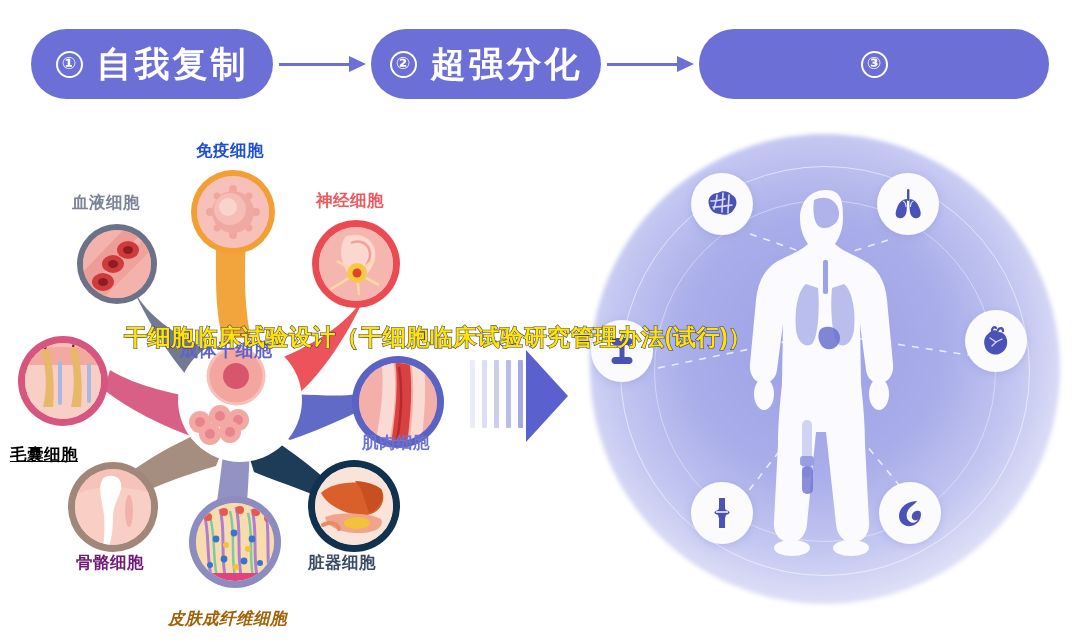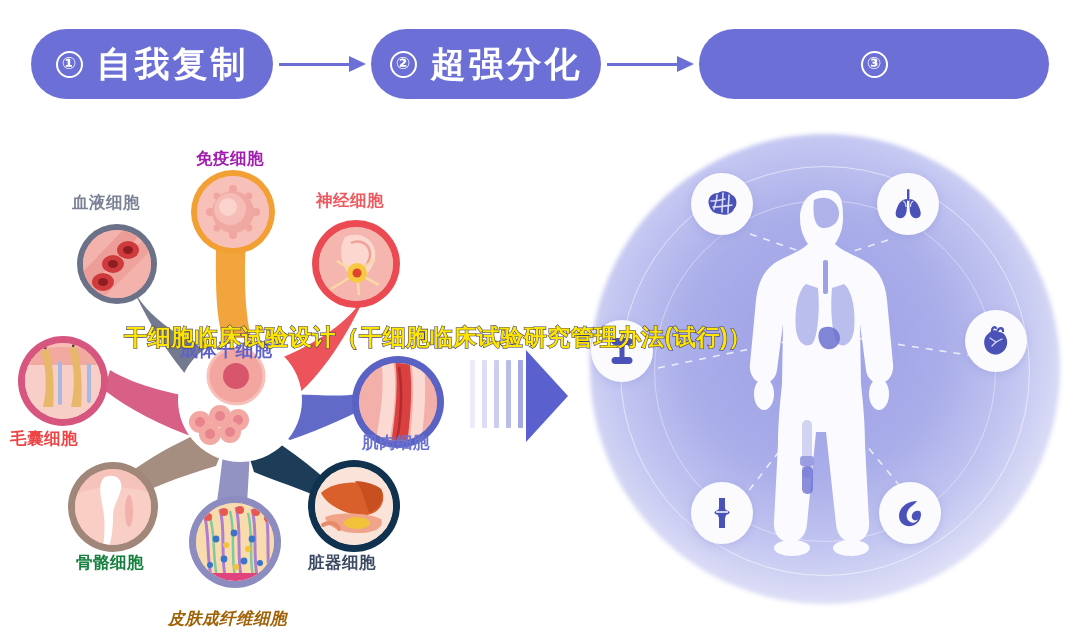--- a/index.html
+++ b/index.html
@@ -270,21 +270,21 @@
             <circle cx="52" cy="52" r="3.4"></circle>
           <circle cx="20" cy="52" r="3.4"></circle>
             <circle cx="20" cy="20" r="3.4"></circle>
         </g>
         <circle cx="36" cy="36" r="21" fill="#f0a8a2"></circle>
         <circle cx="33" cy="33" r="16" fill="#f5bdb6"></circle>
         <circle cx="31" cy="31" r="9" fill="#fad3cd"></circle>
       </svg>
     </div>
   </div>
-  <div class="cell-label" style="left:196px; top:12px; color:#a21caf;margin-top:8px;">免疫细胞</div>
+  <div class="cell-label" style="left:196px; top:12px; color:#1d4ed8;">免疫细胞</div>
 
   <div class="cell-node" style="left:312px; top:92px; width:88px; height:88px; background:#ec4a52; padding:7px;">
     <div class="inner" style="inset:7px; background:#f7b9b3;">
       <svg width="74" height="74" viewBox="0 0 74 74">
         <rect width="74" height="74" fill="#f6b6b0"></rect>
         <path d="M26 10 C38 4 54 10 56 24 C58 36 50 44 46 50 L30 48 C24 40 18 24 26 10 Z" fill="#fbd7cf"></path>
         <path d="M32 16 C40 12 50 16 51 26 C52 34 46 40 43 44" fill="none" stroke="#f0a199" stroke-width="2.5"></path>
         <path d="M38 46 L12 62 M38 46 L18 34 M38 46 L60 58 M38 46 L56 32 M38 46 L40 68" stroke="#f8d9a6" stroke-width="2.6" fill="none"></path>
         <circle cx="38" cy="46" r="10" fill="#f9c842"></circle>
         <circle cx="38" cy="46" r="4.5" fill="#e0442c"></circle>
@@ -366,42 +366,42 @@
   <div class="cell-node" style="left:68px; top:334px; width:90px; height:90px; background:#a08779; padding:7px;">
     <div class="inner" style="inset:7px; background:#f6c3bb;">
       <svg width="76" height="76" viewBox="0 0 76 76">
         <rect width="76" height="76" fill="#f6c3bb"></rect>
         <path d="M0 26 C20 16 50 16 76 24 L76 76 L0 76 Z" fill="#f9d7ce" opacity="0.55"></path>
         <path d="M30 8 C40 4 48 10 46 20 C44 30 38 36 38 48 C38 62 36 72 34 78 L28 78 C30 64 30 50 28 40 C26 28 22 14 30 8 Z" fill="#ffffff"></path>
         <ellipse cx="54" cy="42" rx="4" ry="16" fill="#f0aaa2" opacity="0.8"></ellipse>
       </svg>
     </div>
   </div>
-  <div class="cell-label" style="left:76px; top:424px; color:#15803d;">骨骼细胞</div>
+  <div class="cell-label" style="left:76px; top:424px; color:#701a75;">骨骼细胞</div>
 
   <div class="cell-node" style="left:18px; top:208px; width:90px; height:90px; background:#d6567f; padding:7px;">
     <div class="inner" style="inset:7px; background:#f7bdb6;">
       <svg width="76" height="76" viewBox="0 0 76 76">
         <rect width="76" height="76" fill="#f7bdb6"></rect>
         <path d="M0 16 L76 16 L76 76 L0 76 Z" fill="#f8cfc7"></path>
         <path d="M0 10 C20 2 56 2 76 10 L76 22 L0 22 Z" fill="#f2a9a0"></path>
         <g fill="#e8b86a">
           <path d="M16 8 C22 26 22 48 18 64 L28 64 C30 44 28 22 24 6 Z"></path>
           <path d="M44 6 C50 24 50 46 46 64 L56 64 C58 44 56 20 52 4 Z"></path>
         </g>
         <g stroke="#4a3320" stroke-width="2.2" fill="none">
           <path d="M20 6 C22 -4 26 -10 32 -14"></path>
           <path d="M48 4 C50 -6 54 -12 60 -16"></path>
         </g>
         <rect x="33" y="18" width="4" height="44" rx="2" fill="#a9b8e0"></rect>
         <rect x="62" y="20" width="4" height="40" rx="2" fill="#a9b8e0"></rect>
       </svg>
     </div>
   </div>
-  <div class="cell-label" style="left:10px; top:300px; color:#ef4444;">毛囊细胞</div>
+  <div class="cell-label" style="left:10px; top:316px; color:#000000;text-decoration:underline;">毛囊细胞</div>
 
   <div style="position:absolute; left:178px; top:210px; width:124px; height:124px;">
     <svg width="124" height="124" viewBox="0 0 124 124">
       <circle cx="58" cy="38" r="28" fill="#f3a6a0"></circle>
       <circle cx="58" cy="38" r="28" fill="none" stroke="#f7c0b9" stroke-width="3"></circle>
       <circle cx="58" cy="38" r="13" fill="#d8566c"></circle>
       <g>
         <circle cx="22" cy="84" r="11" fill="#f4a8a3"></circle>
           <circle cx="22" cy="84" r="5" fill="#e8848d"></circle>
         <circle cx="42" cy="78" r="11" fill="#f4a8a3"></circle>

